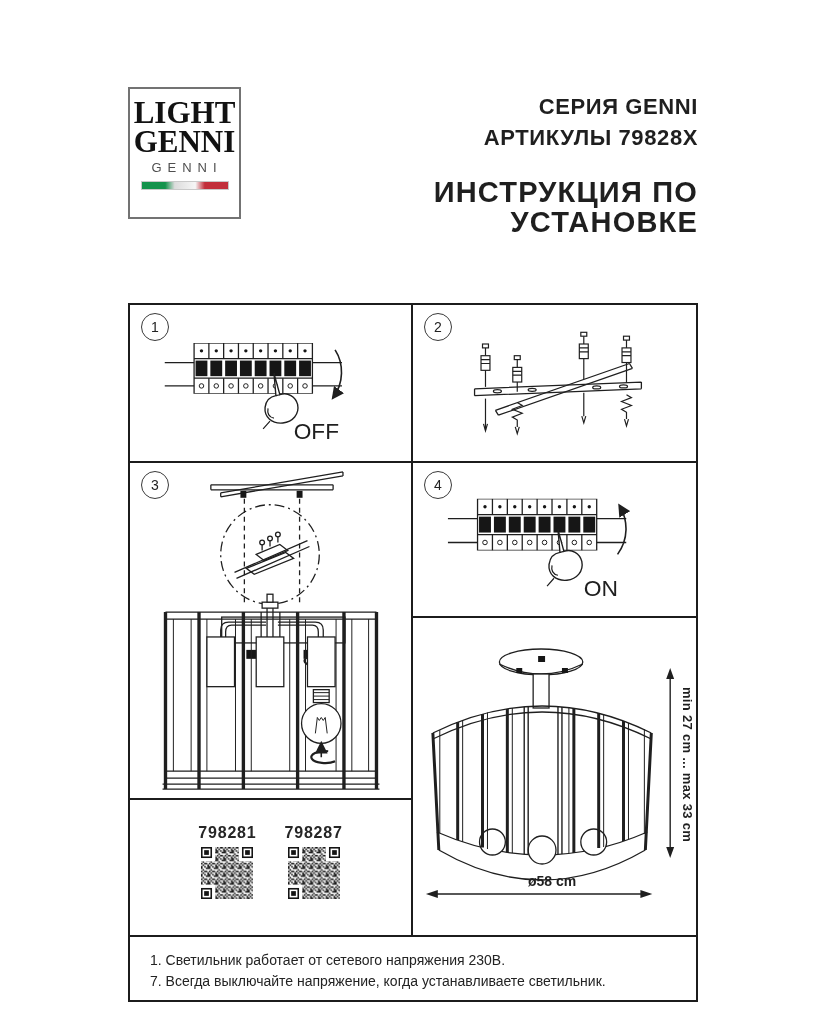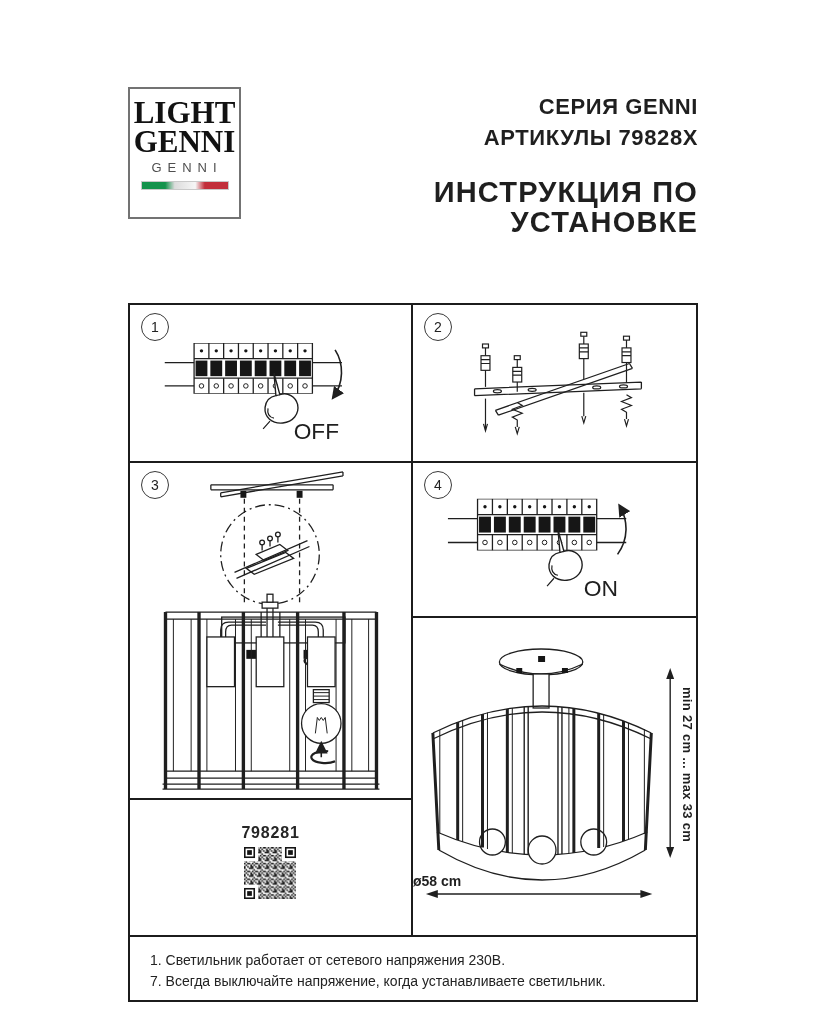--- a/index.html
+++ b/index.html
@@ -31,21 +31,21 @@
   .panel svg.draw{position:absolute;left:0;top:0;width:100%;height:100%;}
   .stepnum{position:absolute;left:11px;top:8px;width:26px;height:26px;border:1.4px solid #3a3a3a;
     border-radius:50%;display:flex;align-items:center;justify-content:center;font-size:14px;color:#222;z-index:2;background:#fff;}
   
   .qr-col{text-align:center;}
   .art{font-size:16px;font-weight:bold;letter-spacing:0.8px;color:#262626;margin-bottom:5px;}
   .qr{width:52px;height:52px;display:block;margin:0 auto;}
   
   .dim-v{position:absolute;right:1px;top:46px;height:202px;writing-mode:vertical-rl;text-align:center;
     font-size:13px;font-weight:bold;letter-spacing:0.3px;}
-  .dim-h{position:absolute;left:0;width:254px;bottom:46px;font-size:14px;font-weight:bold;margin-top:40px;}
+  .dim-h{position:absolute;left:12px;width:254px;bottom:46px;text-align:center;font-size:14px;font-weight:bold;margin-top:40px;}
   
   .footer{position:absolute;left:128px;top:935px;width:570px;height:67px;border:2px solid #1c1c1c;
     box-sizing:border-box;padding:13px 0 0 20px;background:#fff;}
   .note{font-size:14px;line-height:21px;color:#232323;}
   svg text{font-family:"Liberation Sans",sans-serif;}
 </style>
 </head>
 <body>
 
 <div class="sheet">
@@ -293,20 +293,26 @@
       </svg>
     </section>
 
     <section class="panel p5">
       <div class="qr-col">
         <div class="art">798281</div>
         <svg class="qr" viewBox="0 0 33 33">
             <use href="#qr"></use>
           </svg>
       </div>
+      <div class="qr-col">
+        <div class="art">798287</div>
+        <svg class="qr" viewBox="0 0 33 33">
+            <use href="#qr"></use>
+          </svg>
+      </div>
     </section>
 
     <section class="panel p6">
       <svg class="draw" viewBox="0 0 285 317" preserveAspectRatio="none">
         <g stroke="#1f1f1f" stroke-width="1.3" fill="none">
           <g>
             <ellipse cx="129" cy="44" rx="42" ry="13"></ellipse>
             <path d="M87,46 Q129,66 171,46"></path>
             <g fill="#161616" stroke="none">
               <rect x="104" y="50" width="6" height="5"></rect>

